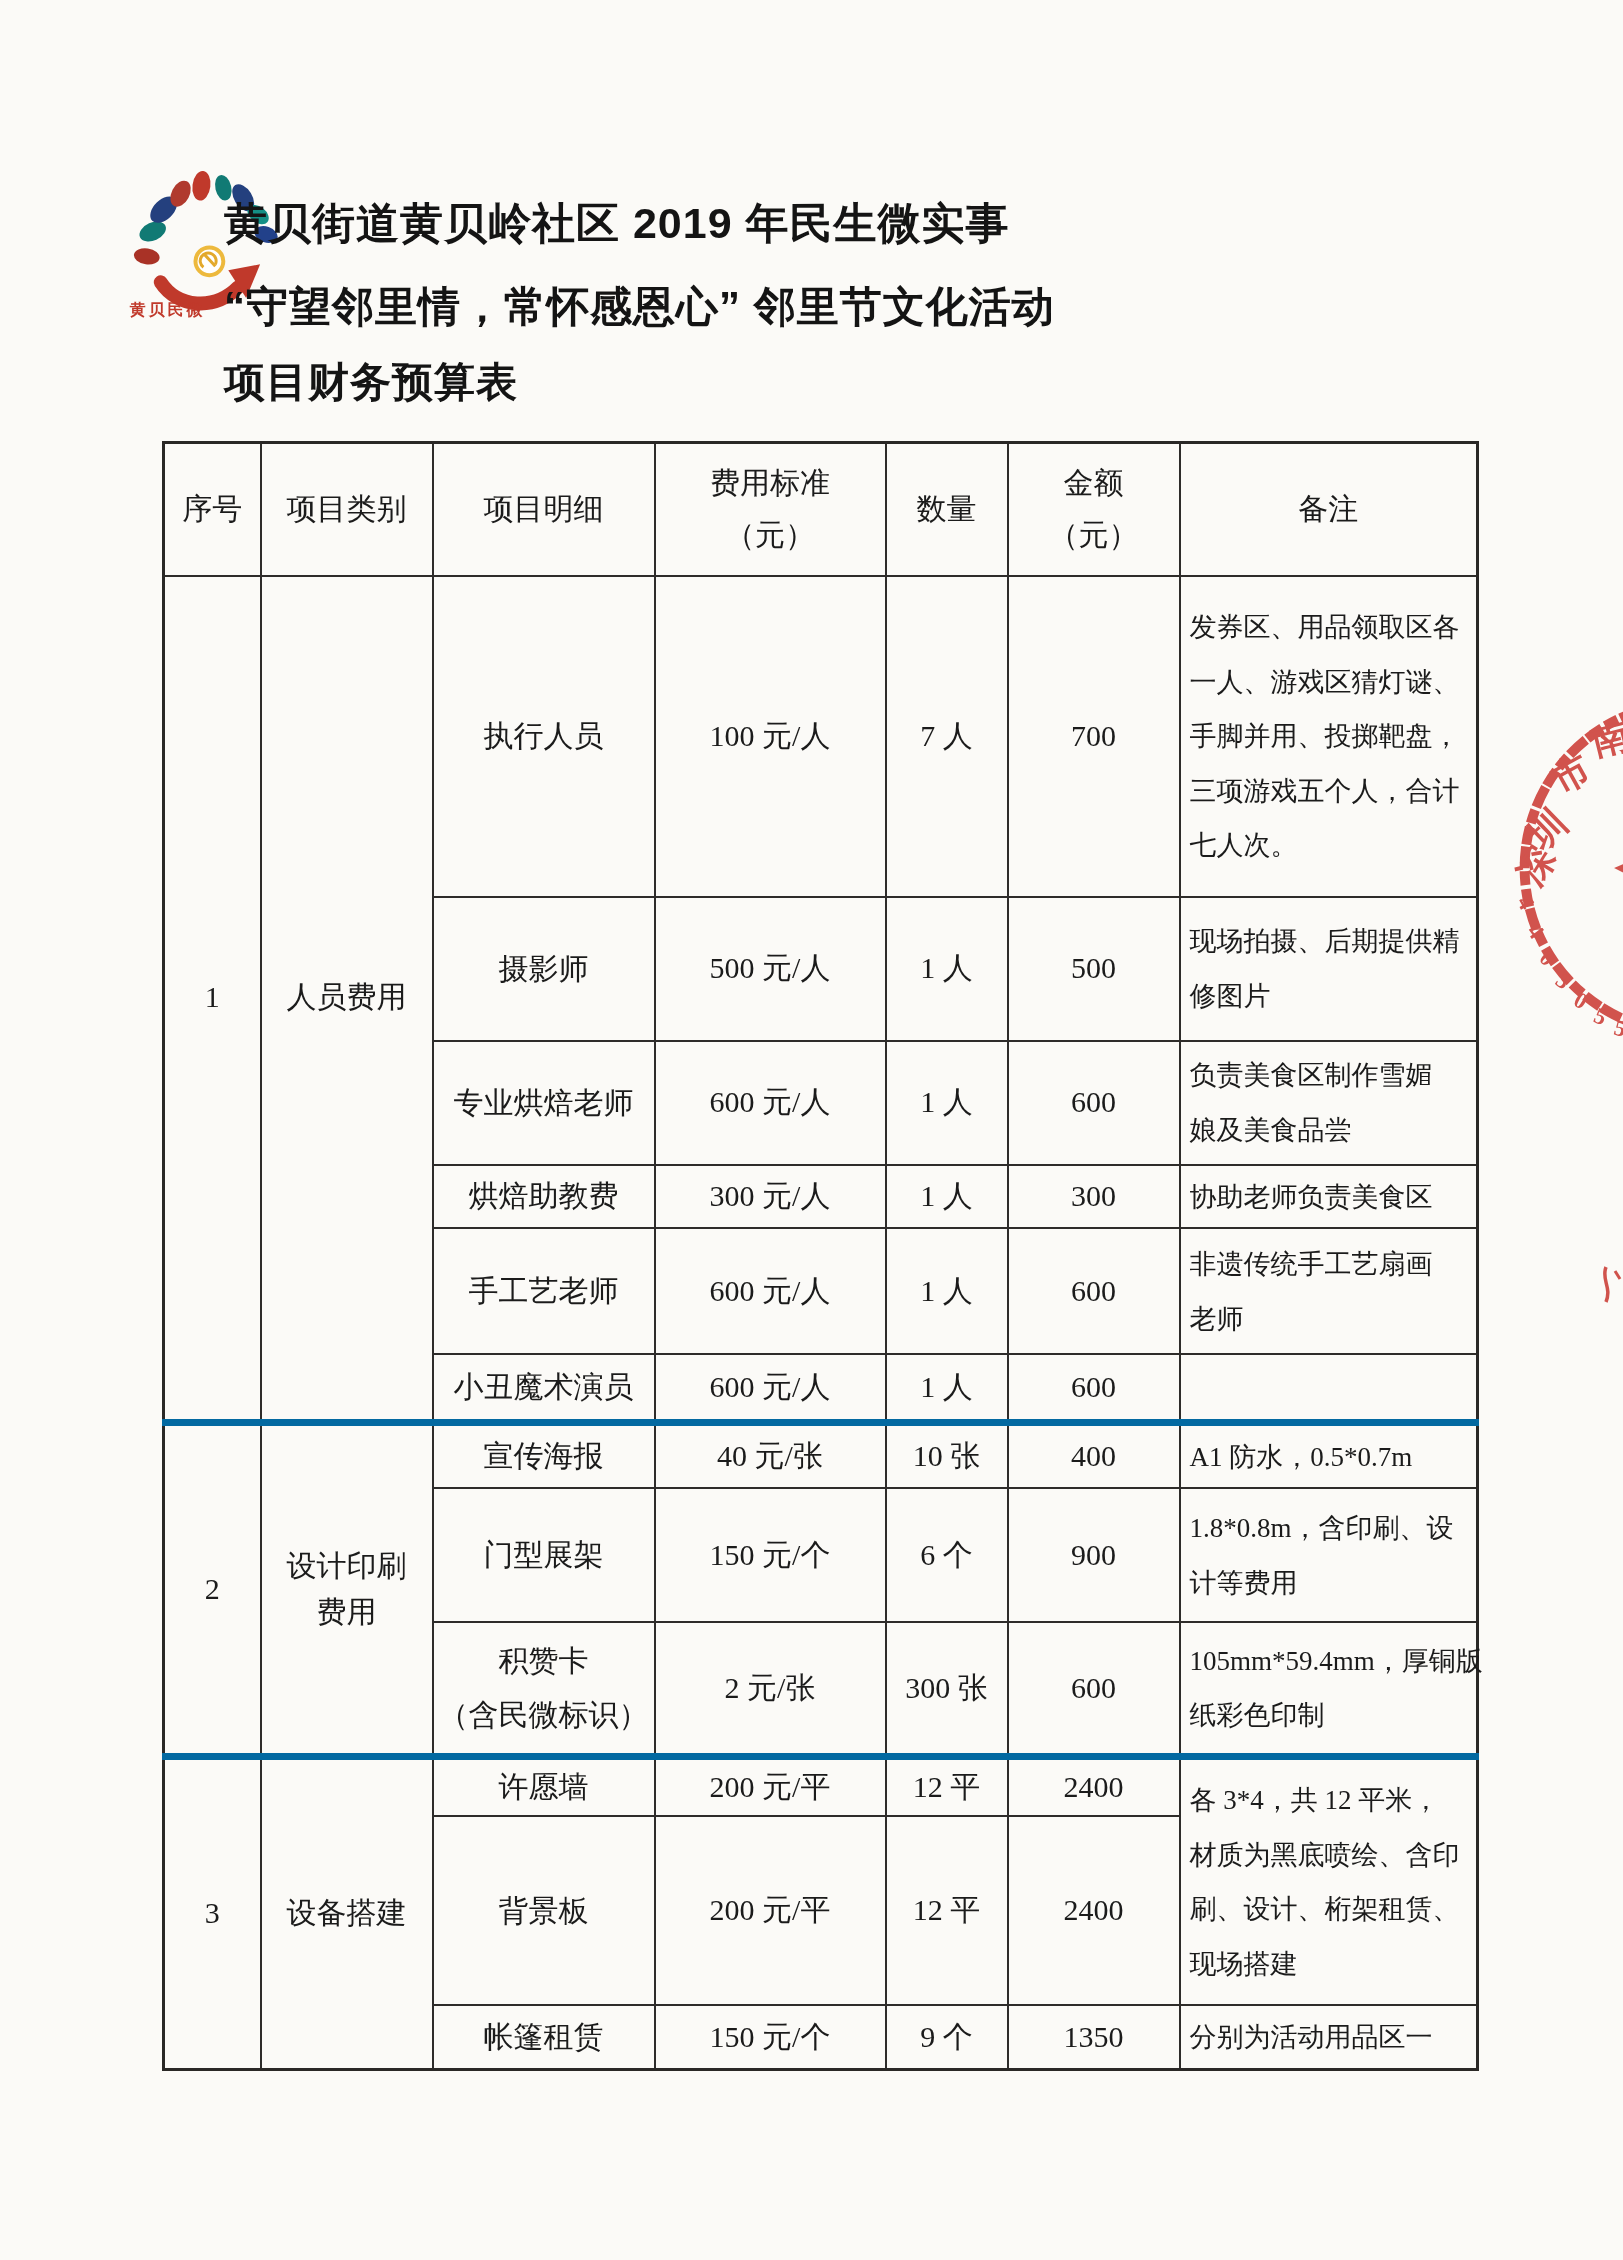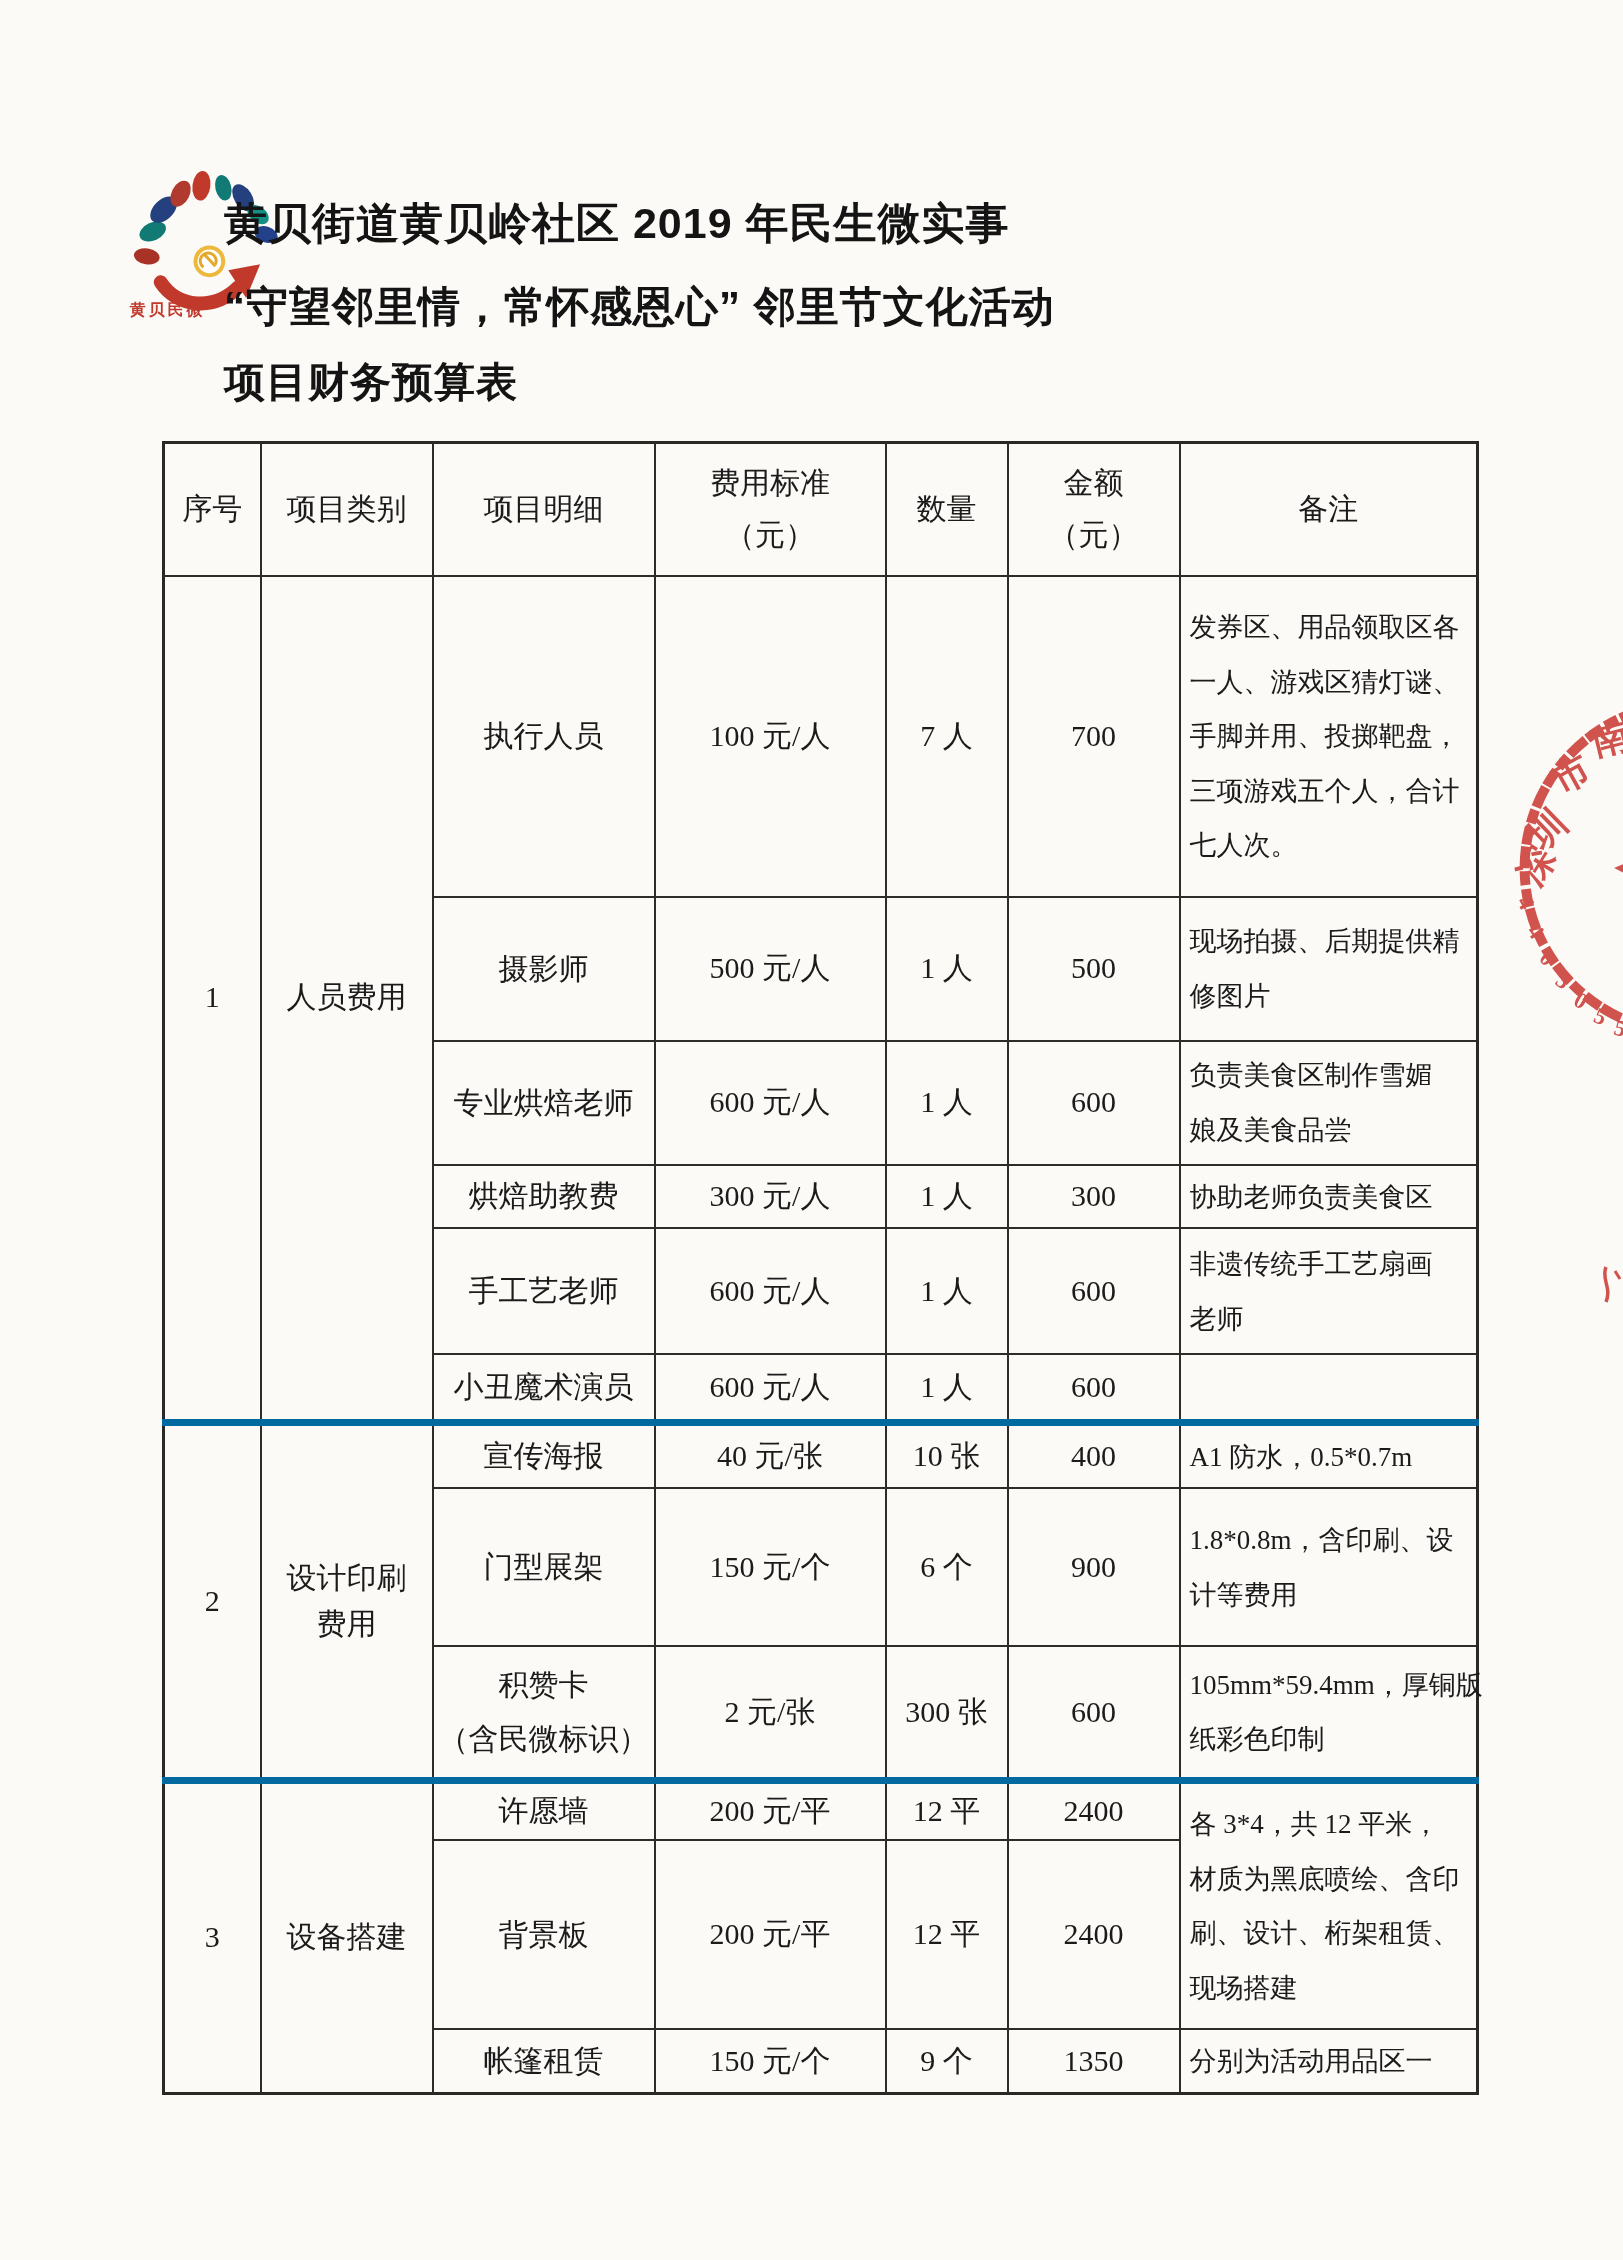--- a/index.html
+++ b/index.html
@@ -156,21 +156,21 @@
   <tr class="sec" style="height:65px">
     <td rowspan="3">2</td>
     <td rowspan="3">设计印刷
 费用</td>
     <td class="item">宣传海报</td>
     <td class="rate">40 元/张</td>
     <td class="qty">10 张</td>
     <td class="amt">400</td>
     <td class="notes">A1 防水，0.5*0.7m</td>
   </tr>
-  <tr style="height:158px">
+  <tr style="height:134px">
     <td class="item">门型展架</td>
     <td class="rate">150 元/个</td>
     <td class="qty">6 个</td>
     <td class="amt">900</td>
     <td class="notes">1.8*0.8m，含印刷、设
 计等费用</td>
   </tr>
   <tr style="height:134px">
     <td class="item">积赞卡
 （含民微标识）</td>

